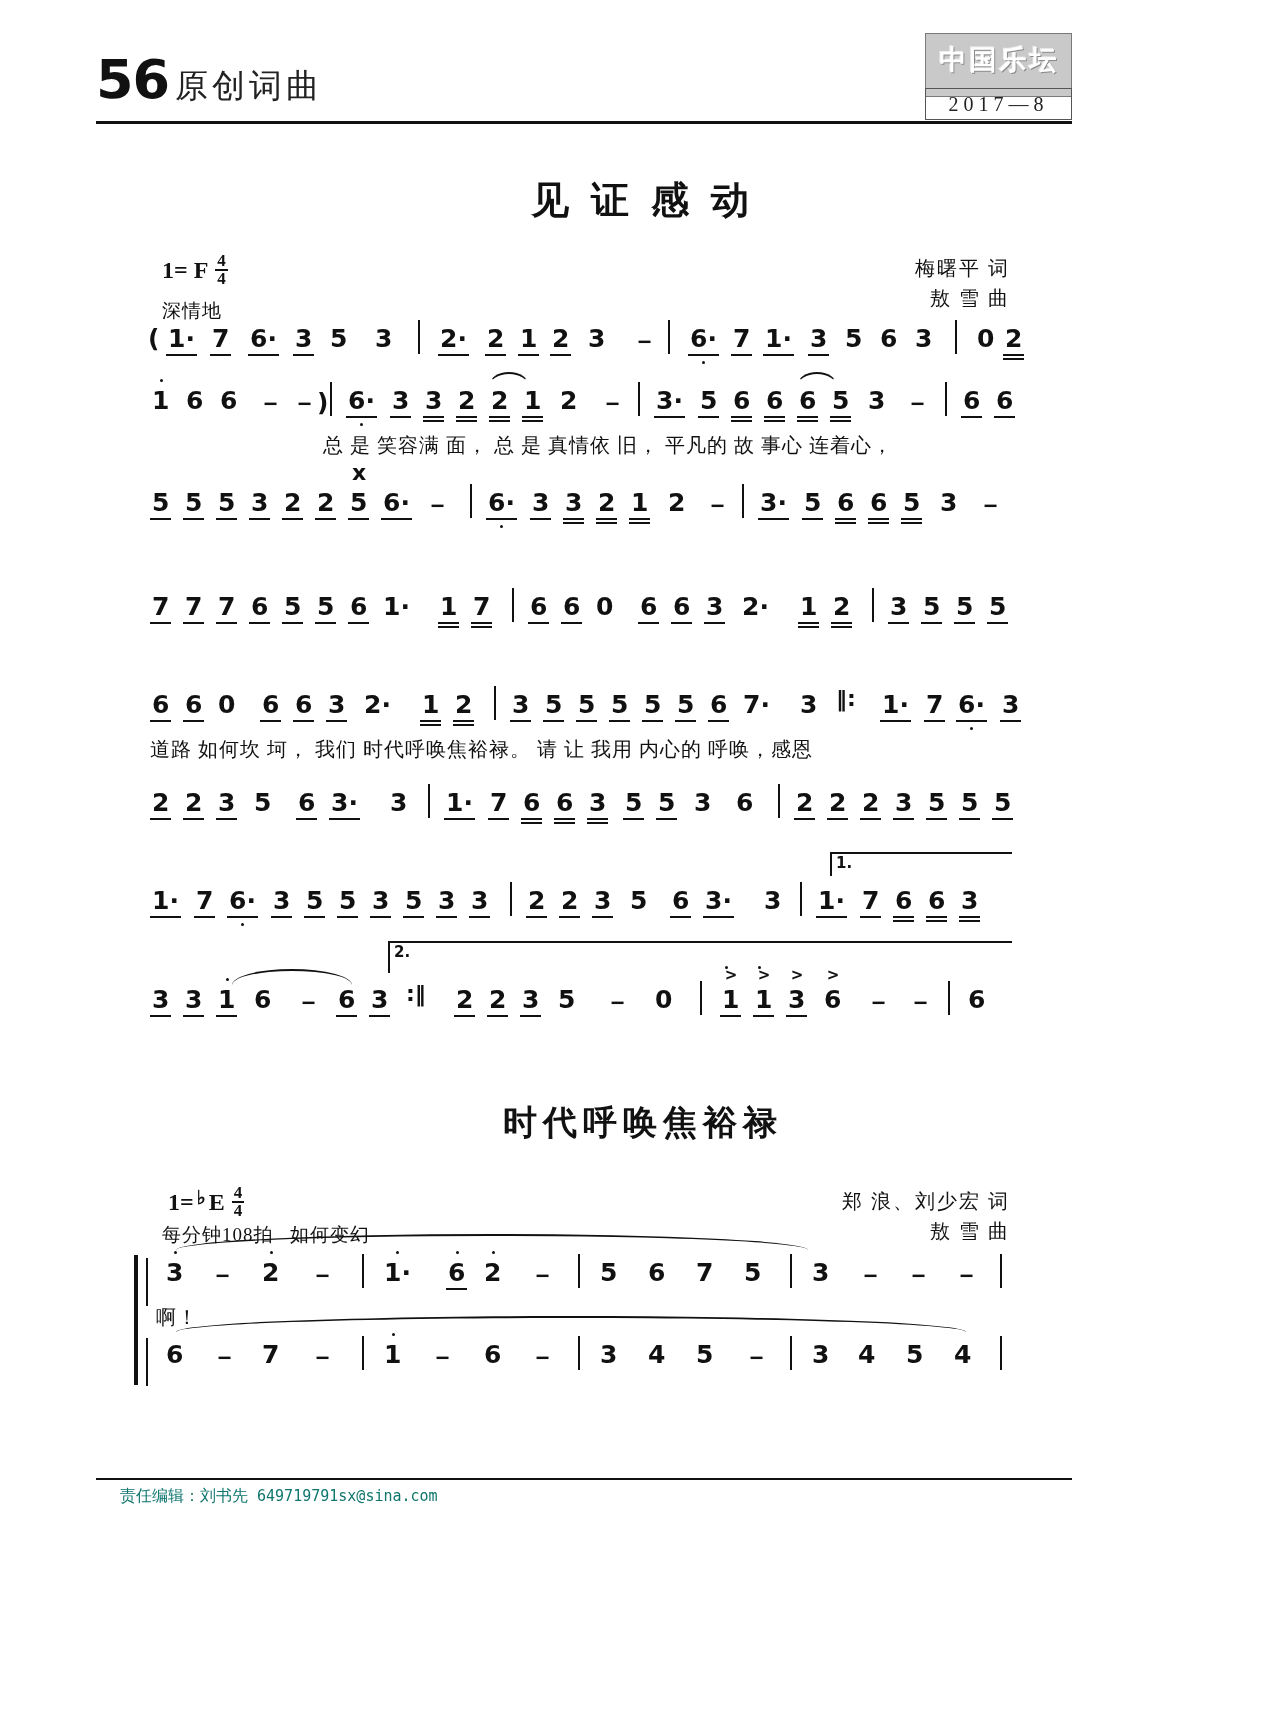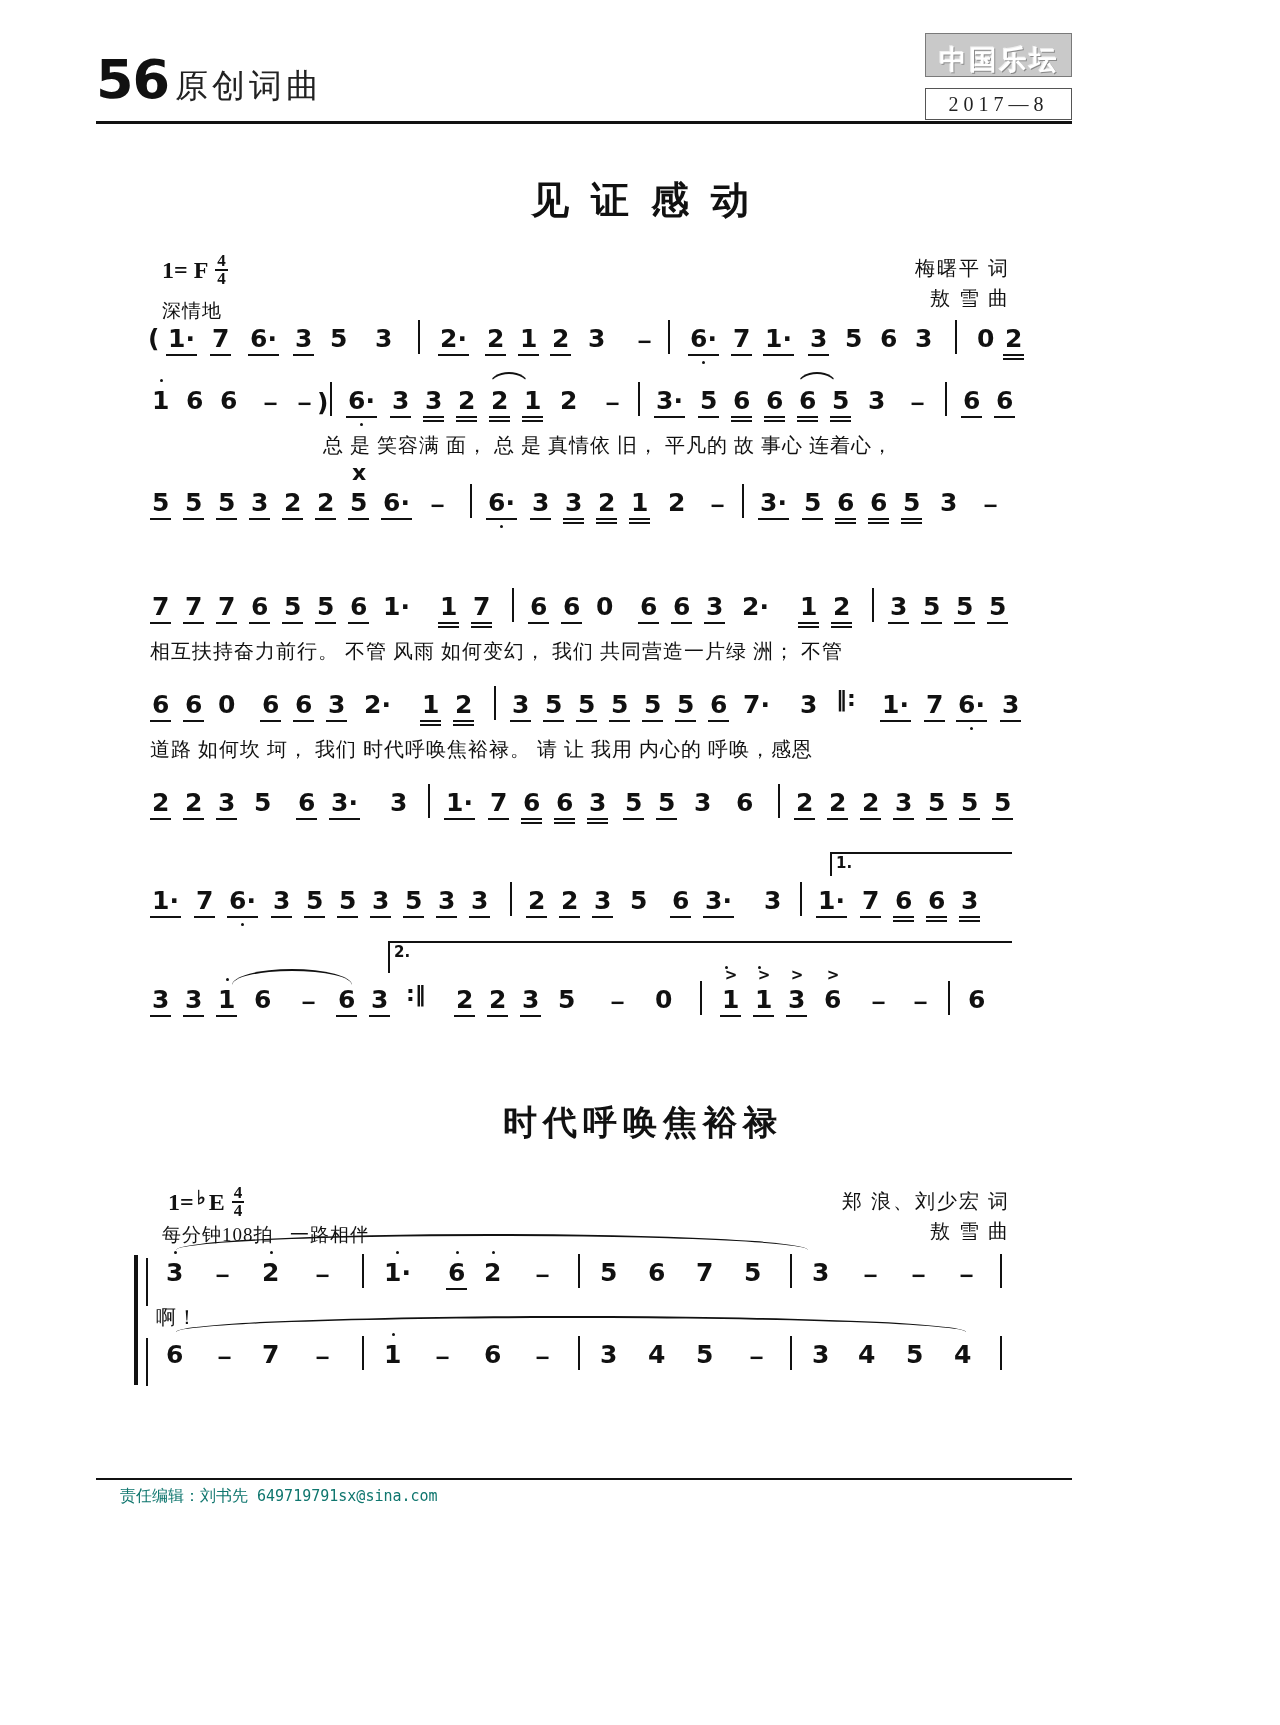--- a/index.html
+++ b/index.html
@@ -22,21 +22,21 @@
   }
   .section-name{
     position:absolute;left:175px;top:64px;
     font-family:"Liberation Serif", serif;
     font-size:33px;letter-spacing:4px;color:#222;
   }
   .header-rule{
     position:absolute;left:96px;top:121px;width:976px;height:3px;background:#111;
   }
   .logo-box{
-    position:absolute;left:925px;top:33px;width:147px;height:44px;
+    position:absolute;left:925px;top:33px;width:147px;height:64px;
     background:#c9c9c9;border:1px solid #7a7a7a;
     box-sizing:border-box;
   }
   .logo-text{
     position:absolute;left:0;top:0;width:147px;height:52px;
     display:flex;align-items:center;justify-content:center;
     font-family:"Liberation Serif", serif;
     font-size:27px;letter-spacing:3px;color:#ffffff;
     text-shadow:1px 1px 0 #8a8a8a,-1px -1px 0 #efefef;
     font-weight:bold;
@@ -275,23 +275,20 @@
     <span class="n b1" style="left:706px;">3</span>
       <span class="n" style="left:742px;">2·</span>
     <span class="n b2" style="left:800px;">1</span>
       <span class="n b2" style="left:833px;">2</span>
     <span class="bar" style="left:872px;"></span>
     <span class="n b1" style="left:890px;">3</span>
       <span class="n b1" style="left:923px;">5</span>
     <span class="n b1" style="left:956px;">5</span>
       <span class="n b1" style="left:989px;">5</span>
   </div>
-  <div class="lyricrow">
-    <span class="ly" style="left:150px;">相互扶持奋力前行。 不管 风雨 如何变幻， 我们 共同营造一片绿 洲； 不管</span>
-  </div>
 </div>
 
 <div class="system" id="s1r5" style="top:690px;">
   <div class="noterow">
     <span class="n b1" style="left:152px;">6</span>
       <span class="n b1" style="left:185px;">6</span>
     <span class="n" style="left:218px;">0</span>
     <span class="n b1" style="left:262px;">6</span>
       <span class="n b1" style="left:295px;">6</span>
     <span class="n b1" style="left:328px;">3</span>
@@ -416,21 +413,21 @@
 <div class="keysig" style="left:168px;top:1185px;">
   <span>1=</span>
   <span class="kflat">♭</span>
   <span>E</span>
   <span class="meter">
     <span class="num">4</span>
     <span class="den">4</span>
   </span>
 </div>
 <div class="expr" style="left:162px;top:1222px;">每分钟108拍</div>
-<div class="expr" style="left:290px;top:1222px;">一路相伴</div>
+<div class="expr" style="left:290px;top:1222px;">如何变幻</div>
 <div class="credit" style="left:760px;top:1188px;width:250px;">郑 浪、刘少宏 词</div>
 <div class="credit" style="left:760px;top:1218px;width:250px;">敖 雪 曲</div>
 
 <div class="brace" style="left:134px;top:1255px;height:130px;"></div>
 <div class="brace-inner" style="left:146px;top:1258px;height:48px;"></div>
 
 <div class="system" id="s2r1" style="top:1258px;">
   <div class="noterow">
     <span class="n dotabove" style="left:166px;">3</span>
     <span class="n" style="left:210px;">－</span>

